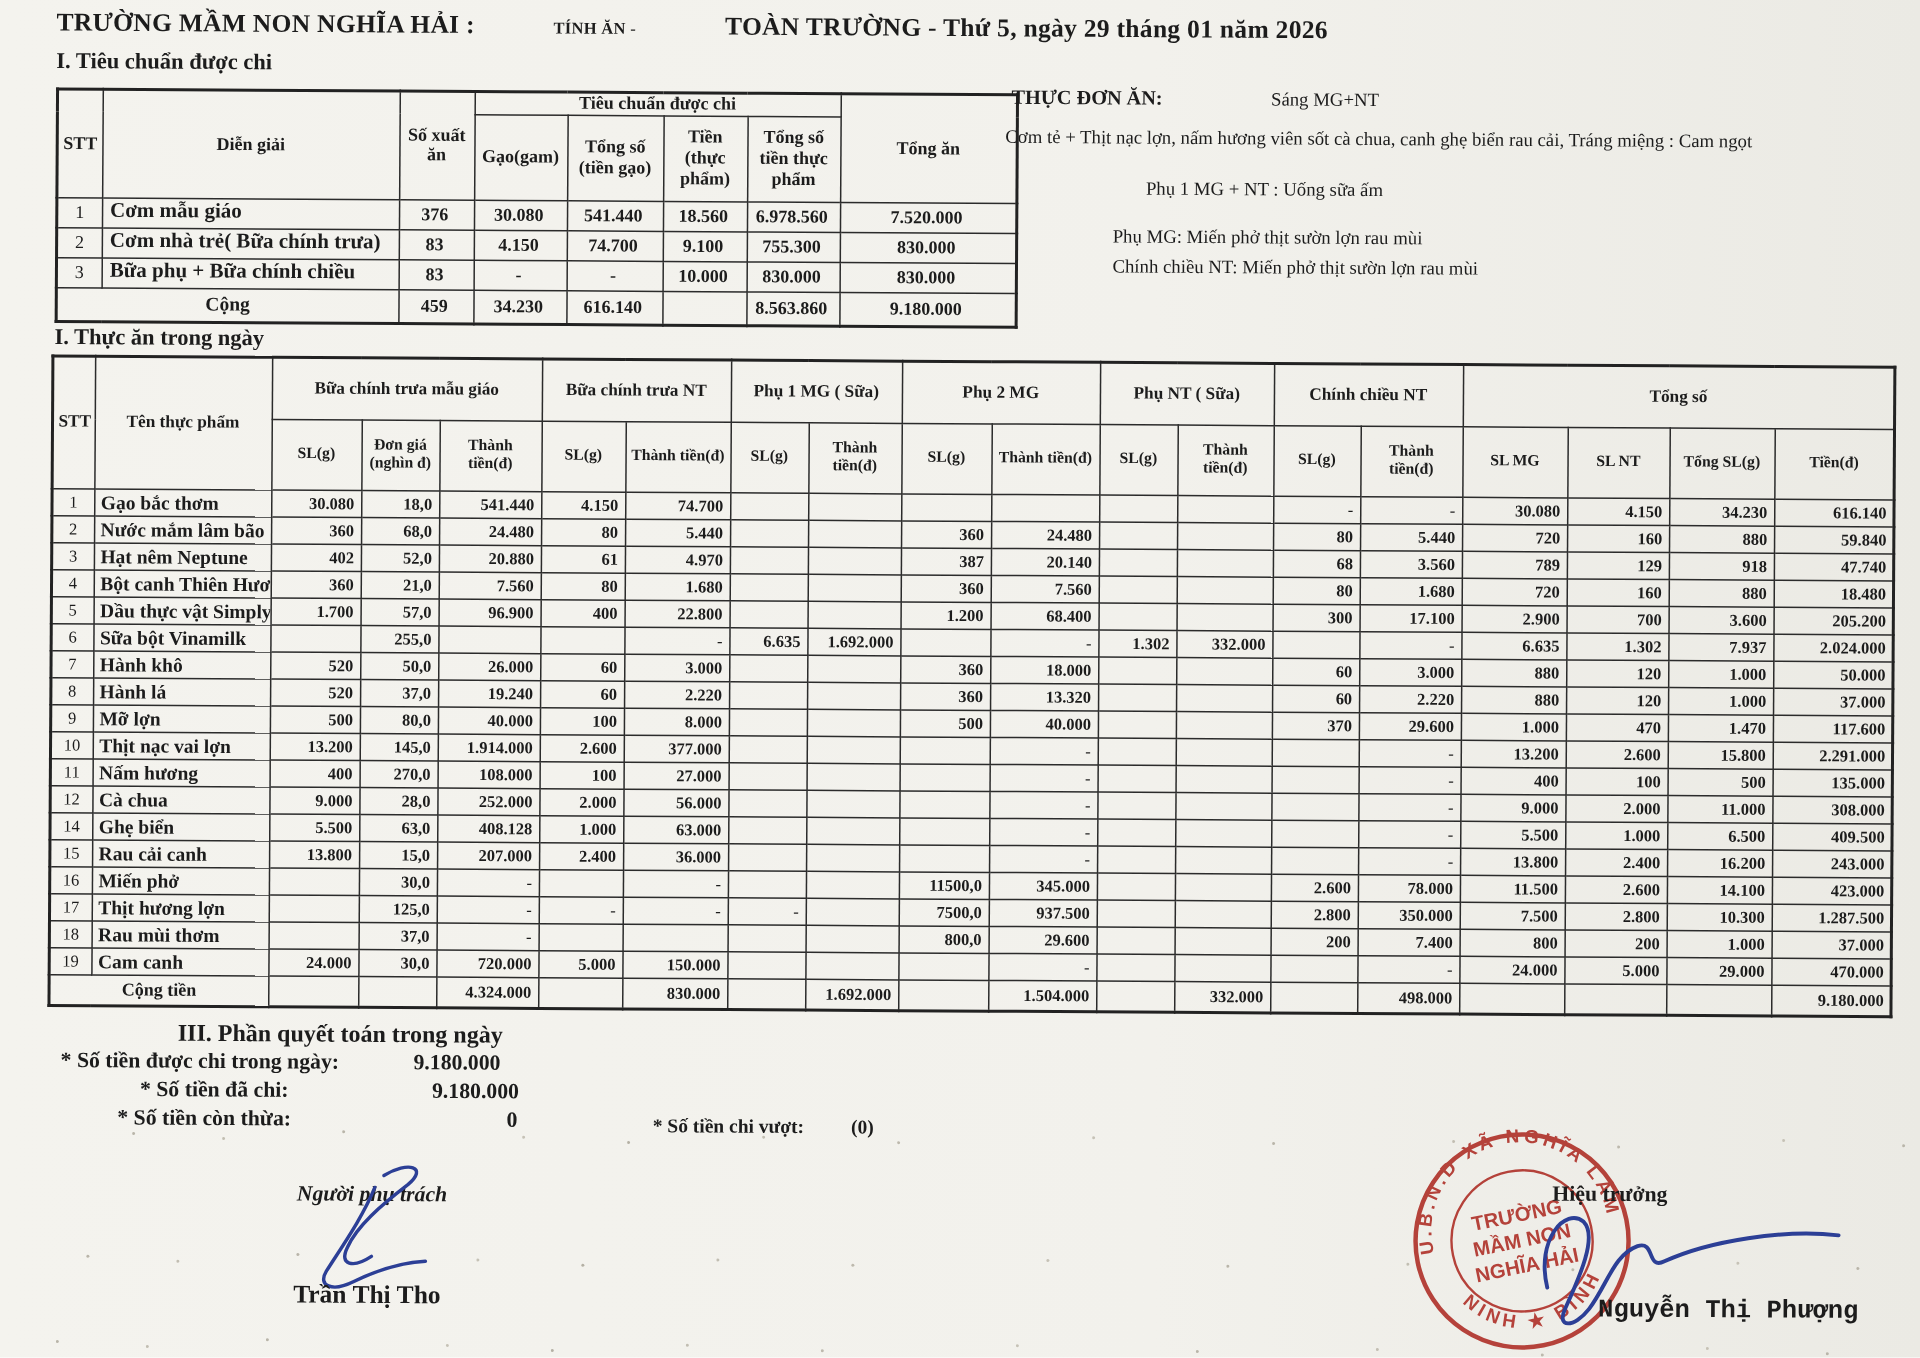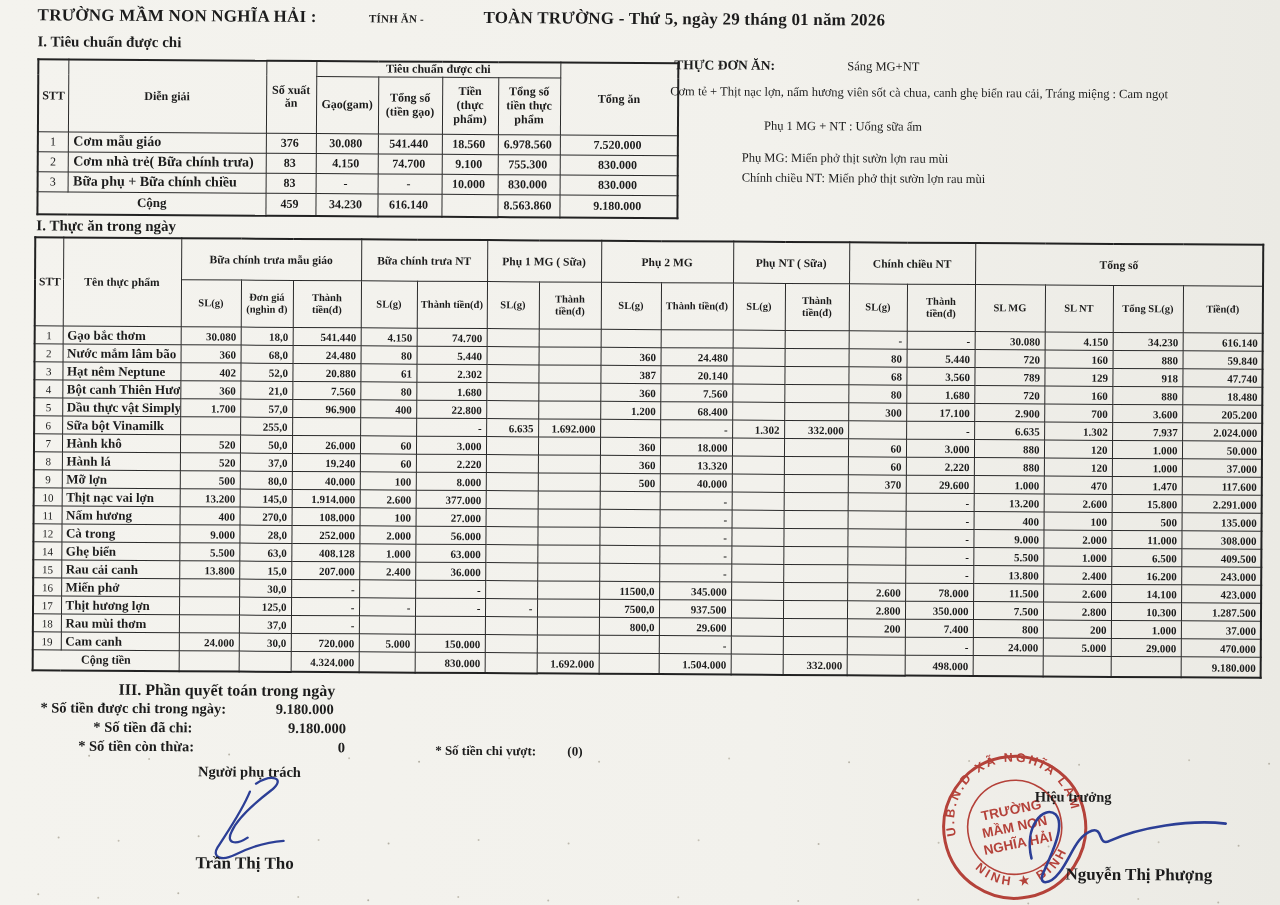--- a/index.html
+++ b/index.html
@@ -243,21 +243,21 @@
           <td class="c-num">880</td>
           <td class="c-num">59.840</td>
         </tr>
         <tr>
           <td class="c-stt">3</td>
           <td class="c-name">Hạt nêm Neptune</td>
           <td class="c-num">402</td>
           <td class="c-num">52,0</td>
           <td class="c-num">20.880</td>
           <td class="c-num">61</td>
-          <td class="c-num">2.302</td>
+          <td class="c-num">4.970</td>
           <td class="c-num"></td>
           <td class="c-num"></td>
           <td class="c-num">387</td>
           <td class="c-num">20.140</td>
           <td class="c-num"></td>
           <td class="c-num"></td>
           <td class="c-num">68</td>
           <td class="c-num">3.560</td>
           <td class="c-num">789</td>
           <td class="c-num">129</td>
@@ -427,21 +427,21 @@
           <td class="c-num"></td>
           <td class="c-num"></td>
           <td class="c-num">-</td>
           <td class="c-num">400</td>
           <td class="c-num">100</td>
           <td class="c-num">500</td>
           <td class="c-num">135.000</td>
         </tr>
         <tr>
           <td class="c-stt">12</td>
-          <td class="c-name">Cà trong</td>
+          <td class="c-name">Cà chua</td>
           <td class="c-num">9.000</td>
           <td class="c-num">28,0</td>
           <td class="c-num">252.000</td>
           <td class="c-num">2.000</td>
           <td class="c-num">56.000</td>
           <td class="c-num"></td>
           <td class="c-num"></td>
           <td class="c-num"></td>
           <td class="c-num">-</td>
           <td class="c-num"></td>
@@ -613,21 +613,21 @@
   </div>
   <div class="abs settle" style="left:80px;top:741px;">
     <span>* Số tiền còn thừa:</span>
     <span style="margin-left:140px;">0</span>
   </div>
   <div class="abs" style="left:437px;top:744px;font-size:13px;font-weight:bold;">
     <span>* Số tiền chi vượt:</span>
     <span style="margin-left:28px;">(0)</span>
   </div>
 
-  <div class="abs sig-role" style="left:200px;top:766px;">Người phụ trách</div>
+  <div class="abs sig-role" style="left:200px;top:791px;font-style:italic;">Người phụ trách</div>
   <svg class="abs" style="left:192px;top:776px;" width="120" height="92" viewBox="0 0 120 92">
     <path d="M66 10 C 82 0, 96 4, 82 16 C 64 30, 48 44, 42 58 C 36 70, 46 72, 58 64" fill="none" stroke="#2c3f96" stroke-width="2.3" stroke-linecap="round"></path>
     <path d="M60 18 C 52 38, 38 58, 28 74 C 22 84, 32 88, 46 81 C 60 74, 78 68, 94 67" fill="none" stroke="#2c3f96" stroke-width="2.3" stroke-linecap="round"></path>
   </svg>
   <div class="abs sig-name" style="left:198px;top:856px;">Trần Thị Tho</div>
 
   <svg class="abs stamp" style="left:932px;top:742px;" width="170" height="166" viewBox="0 0 170 166">
     <g transform="rotate(-12 85 83)">
       <circle cx="85" cy="83" r="71" fill="none" stroke="#b0342c" stroke-width="3"></circle>
       <circle cx="85" cy="83" r="47" fill="none" stroke="#b0342c" stroke-width="1.6"></circle>
@@ -644,18 +644,18 @@
       <text x="85" y="70" text-anchor="middle" fill="#b0342c" font-size="13.5" font-weight="bold" font-family="Liberation Sans, sans-serif">TRƯỜNG</text>
       <text x="85" y="87" text-anchor="middle" fill="#b0342c" font-size="13.5" font-weight="bold" font-family="Liberation Sans, sans-serif">MẦM NON</text>
       <text x="85" y="104" text-anchor="middle" fill="#b0342c" font-size="13.5" font-weight="bold" font-family="Liberation Sans, sans-serif">NGHĨA HẢI</text>
     </g>
   </svg>
 
   <div class="abs sig-role" style="left:1037px;top:786px;z-index:5;">Hiệu trưởng</div>
   <svg class="abs" style="left:1000px;top:790px;z-index:4;" width="250" height="100" viewBox="0 0 250 100">
     <path d="M34 66 C 26 34, 46 12, 58 22 C 68 32, 54 62, 46 80 C 40 93, 52 93, 62 80 C 74 64, 78 44, 94 38 C 106 34, 100 54, 112 48 C 142 34, 192 26, 228 30" fill="none" stroke="#2c3f96" stroke-width="2.6" stroke-linecap="round"></path>
   </svg>
-  <div class="abs sig-name" style="left:1068px;top:862px;z-index:5;">Nguyễn Thị Phượng</div>
+  <div class="abs sig-name" style="left:1068px;top:862px;z-index:5;font-family:Liberation Mono, monospace;">Nguyễn Thị Phượng</div>
 
   <div class="speck" style="left:40px;top:897px;"></div>
   <div class="speck" style="left:90px;top:758px;"></div>
   <div class="speck" style="left:60px;top:840px;"></div>
 </div>
 
 </body></html>

